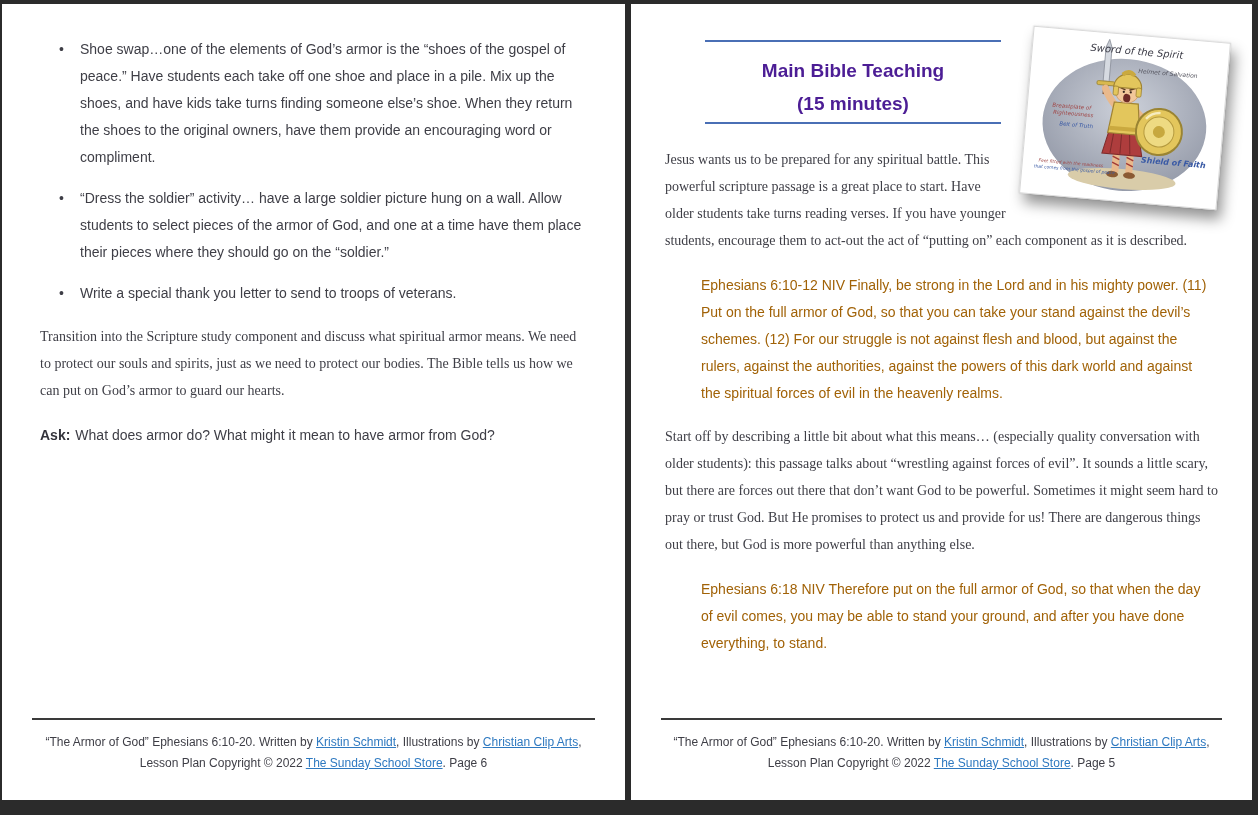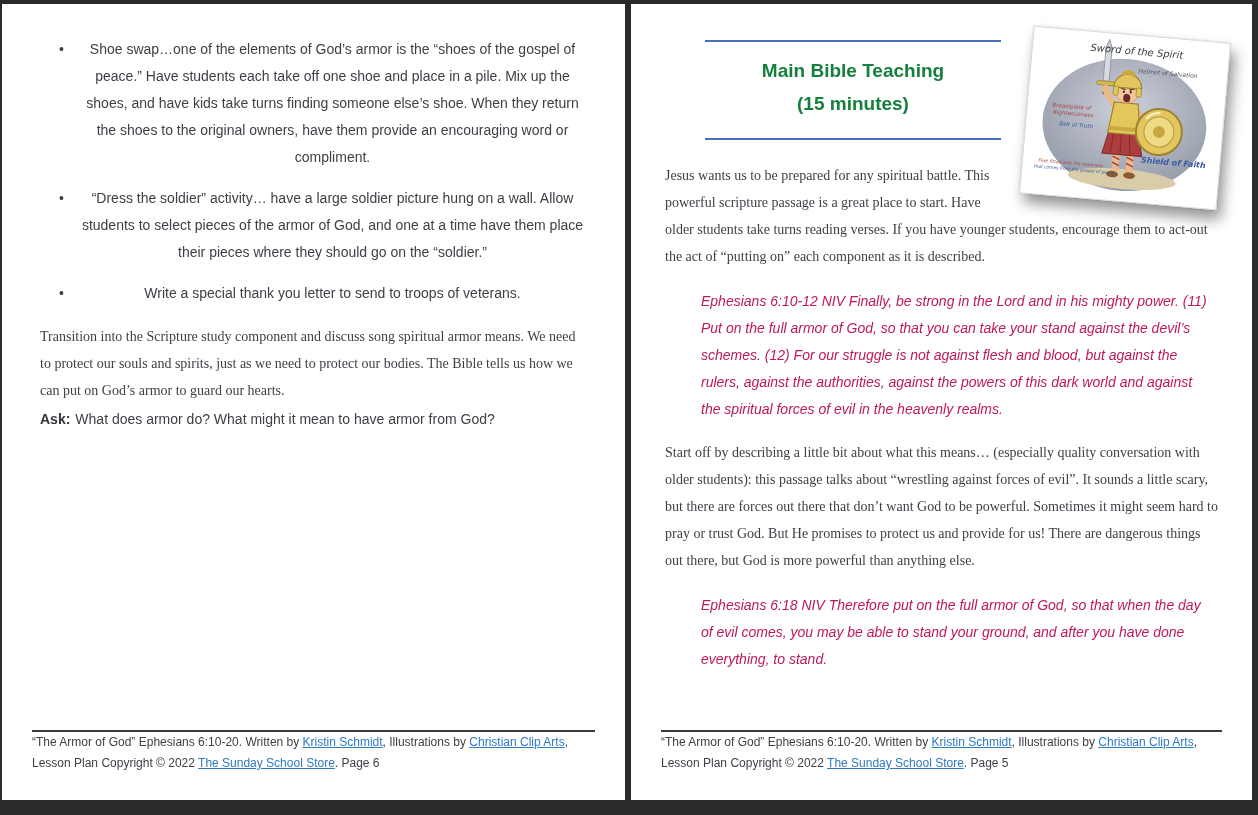--- a/index.html
+++ b/index.html
@@ -5,55 +5,55 @@
   html,body{margin:0;padding:0;background:#2b2b2b;}
   .spread{position:relative;width:1258px;height:815px;background:#2b2b2b;overflow:hidden;
           font-family:"Liberation Sans",sans-serif;}
   .page{position:absolute;top:4px;height:796px;background:#ffffff;color:#3e3e46;}
   .page-left{left:2px;width:623px;}
   .page-right{left:631px;width:621px;}
   .page-inner-left{padding:32px 40px 0 38px;font-size:14px;line-height:27px;}
   .page-inner-right{padding:28px 32px 0 34px;font-size:14px;line-height:27px;}
 
   ul.activities{list-style:none;margin:0;padding:0 0 0 40px;}
-  ul.activities li{position:relative;margin-bottom:14px;text-align:center;}
+  ul.activities li{position:relative;margin-bottom:14px;}
   ul.activities li::before{content:"\2022";position:absolute;left:-21px;top:0;color:#3e3e46;}
 
   .para{margin:16px 0 0 0;font-family:Liberation Serif, serif;}
-  .ask{margin:2px 0 0 0;}
+  .ask{margin:18px 0 0 0;}
   .ask .ask-label{font-weight:bold;color:#33333b;margin-right:5px;}
 
   .page-footer{position:absolute;left:30px;right:30px;bottom:26px;border-top:2px solid #3a3a3a;
-               padding-top:0;font-size:12px;line-height:21px;text-align:left;color:#3e3e46;}
+               padding-top:12px;font-size:12px;line-height:21px;text-align:center;color:#3e3e46;}
   .flink{color:#2e79c0;text-decoration:underline;cursor:pointer;}
 
   .heading-box{width:296px;margin:8px 0 0 40px;border-top:2px solid #4a6fb5;border-bottom:2px solid #4a6fb5;
-               padding:12px 0 18px;text-align:center;font-weight:bold;font-size:19px;line-height:33px;color:#15803d;}
+               padding:12px 0 2px;text-align:center;font-weight:bold;font-size:19px;line-height:33px;color:#4c1d95;}
 
   .illustration-wrap{float:right;width:212px;height:188px;margin:-8px -10px 4px 10px;}
   .photo-card{width:188px;height:158px;background:#ffffff;border:1px solid #d8d8d8;padding:4px;
               transform:rotate(5deg);transform-origin:50% 50%;margin:10px 0 0 8px;
               box-shadow:5px 9px 14px rgba(0,0,0,0.42), 0 0 2px rgba(0,0,0,0.18);}
-  .quote{margin:18px 5px 0 36px;font-style:italic;color:#be185d;}
+  .quote{margin:18px 5px 0 36px;color:#a16207;}
   .para-first{margin-top:22px;}
   svg text{font-family:"DejaVu Sans",sans-serif;}
 </style>
 </head>
 <body>
 
 <div class="spread">
 
   <div class="page page-left">
     <div class="page-inner-left">
       <ul class="activities">
         <li>Shoe swap…one of the elements of God’s armor is the “shoes of the gospel of peace.” Have students each take off one shoe and place in a pile. Mix up the shoes, and have kids take turns finding someone else’s shoe. When they return the shoes to the original owners, have them provide an encouraging word or compliment.</li>
         <li>“Dress the soldier” activity… have a large soldier picture hung on a wall. Allow students to select pieces of the armor of God, and one at a time have them place their pieces where they should go on the “soldier.”</li>
         <li>Write a special thank you letter to send to troops of veterans.</li>
       </ul>
-      <p class="para">Transition into the Scripture study component and discuss song spiritual armor means. We need to protect our souls and spirits, just as we need to protect our bodies. The Bible tells us how we can put on God’s armor to guard our hearts.</p>
+      <p class="para">Transition into the Scripture study component and discuss what spiritual armor means. We need to protect our souls and spirits, just as we need to protect our bodies. The Bible tells us how we can put on God’s armor to guard our hearts.</p>
       <p class="ask">
         <span class="ask-label">Ask:</span><span>What does armor do? What might it mean to have armor from God?</span>
       </p>
     </div>
     <div class="page-footer">
       <span>“The Armor of God” Ephesians 6:10-20. Written by </span><span class="flink">Kristin Schmidt</span><span>, Illustrations by </span><span class="flink">Christian Clip Arts</span><span>, Lesson Plan Copyright © 2022 </span><span class="flink">The Sunday School Store</span><span>. Page 6</span>
     </div>
   </div>
 
   <div class="page page-right">

